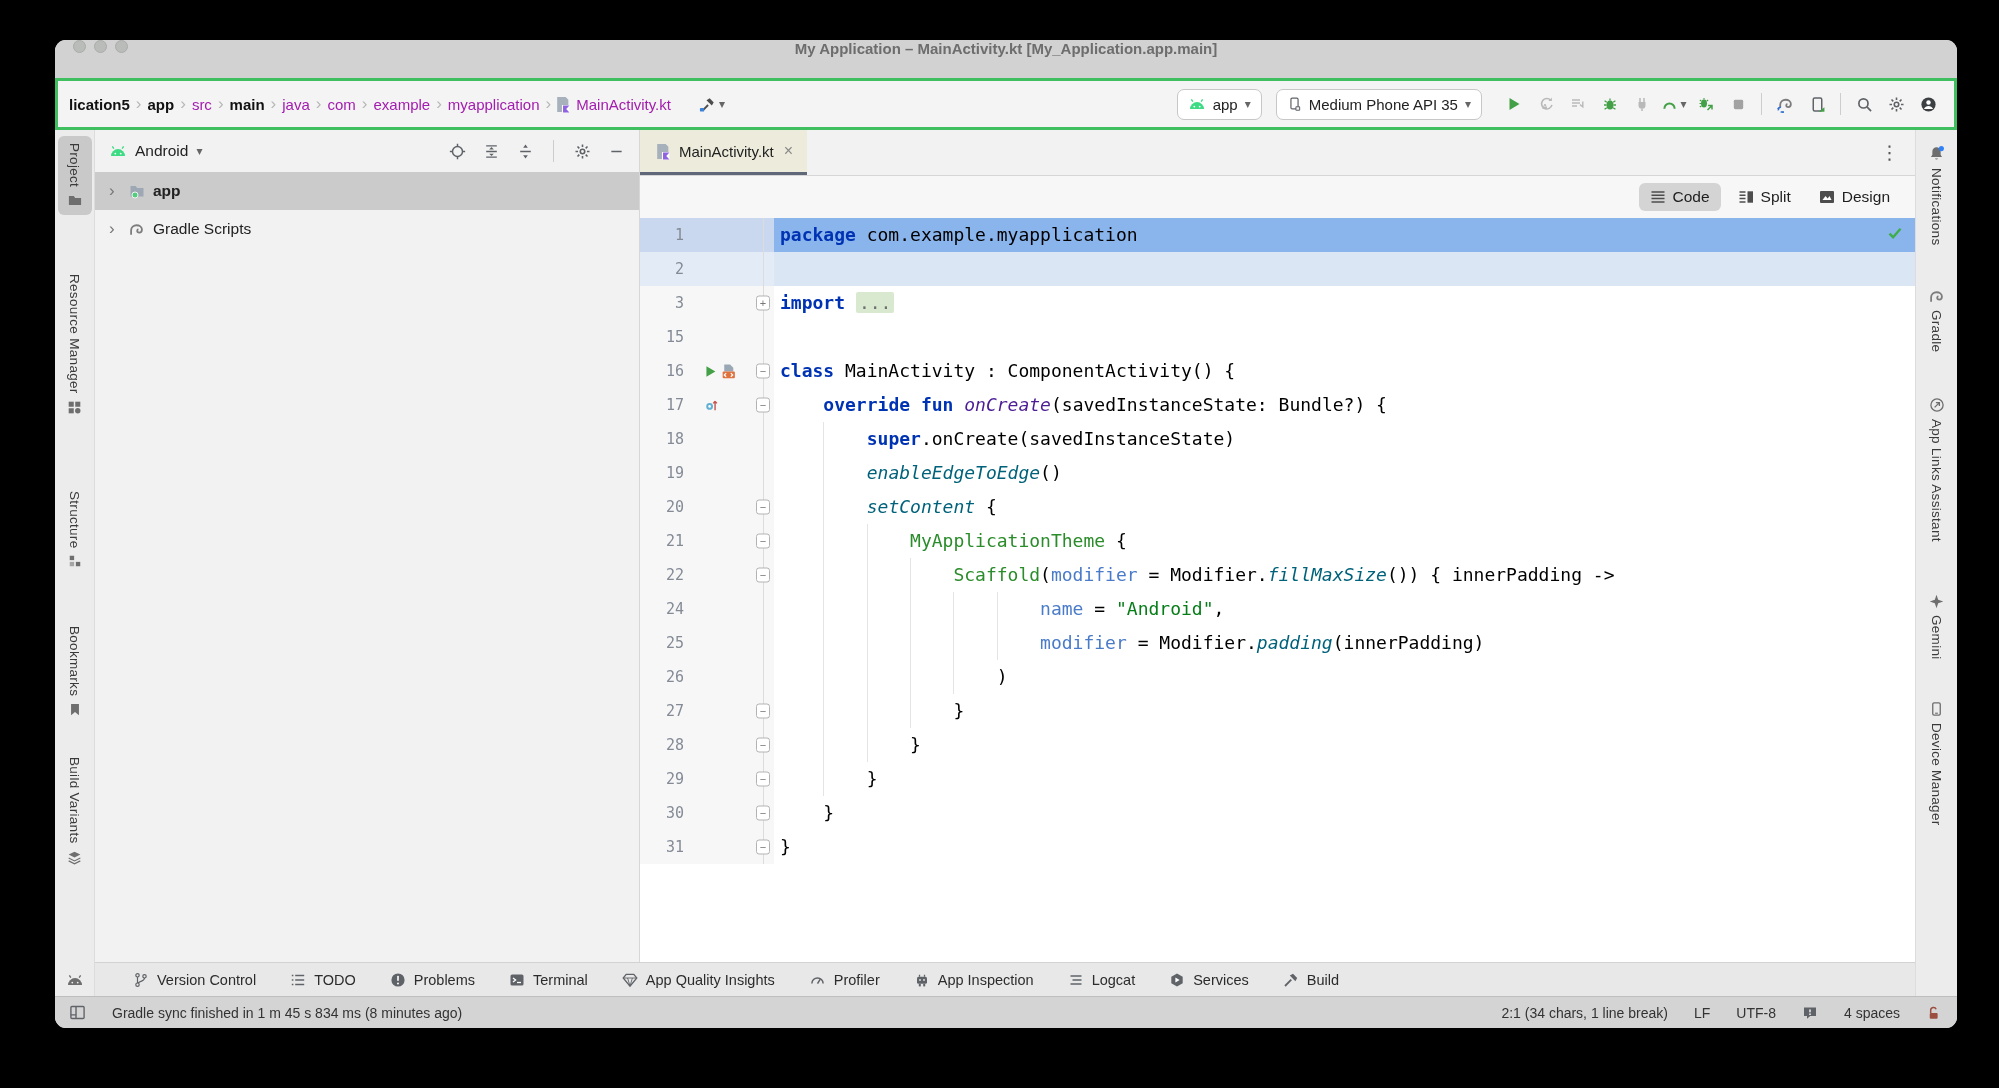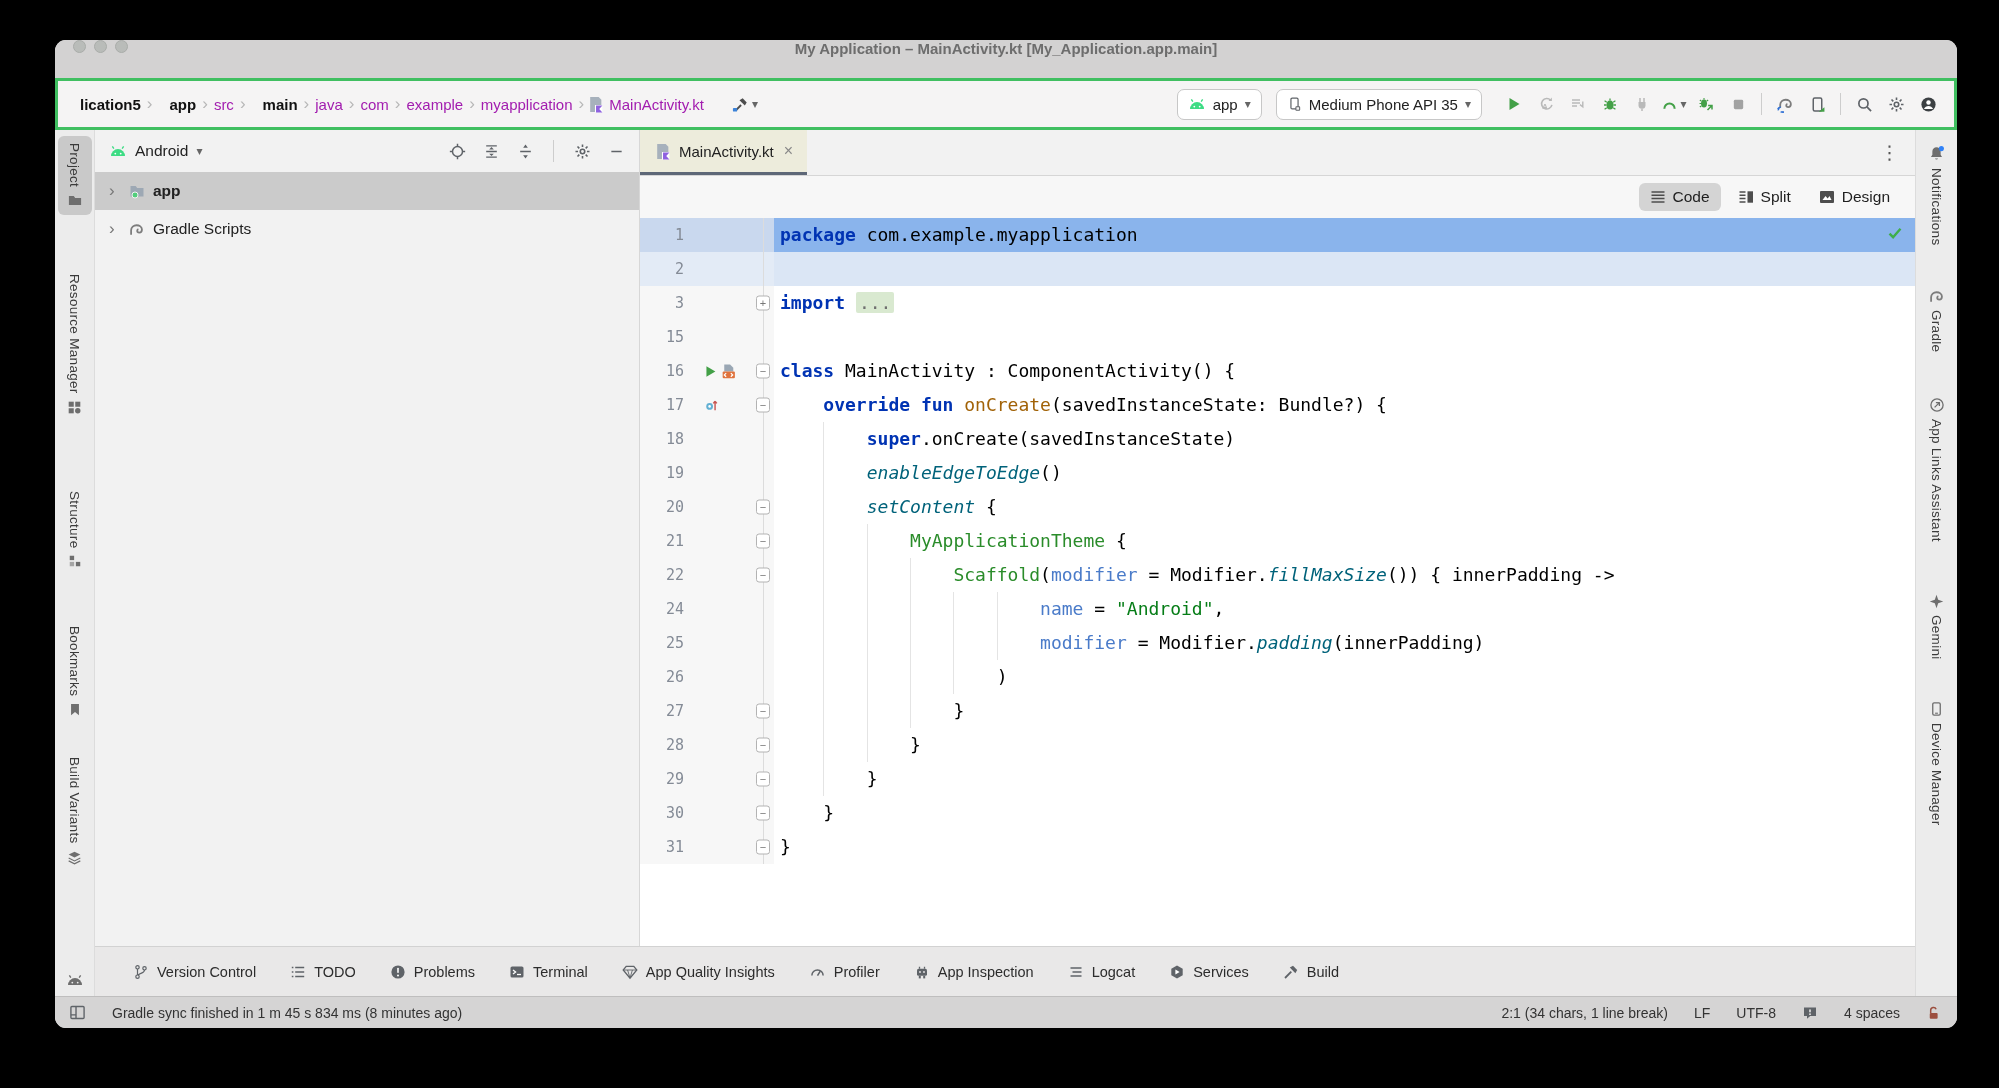--- a/index.html
+++ b/index.html
@@ -10,21 +10,21 @@
   
   .titlebar{height:38px;background:#d3d2d2;display:flex;position:relative;flex:none;}
   .lights{display:flex;gap:8px;padding-left:18px;}
   .light{width:13px;height:13px;border-radius:50%;background:#b9bcb9;border:1px solid #a9aca9;}
   .wtitle{position:absolute;left:0;right:0;text-align:center;font-size:15px;font-weight:700;color:#6d6d6d;}
 
   
   .toolbar{height:52px;background:#f5f4f4;border:3px solid #40bf61;display:flex;align-items:center;padding:0 10px 0 8px;flex:none;gap:4px;}
   .crumbs{display:flex;align-items:center;gap:2px;white-space:nowrap;}
   .crumb{font-size:15px;color:#a21caf;padding:2px 3px;}
-  .crumb.b{font-weight:700;color:#111;margin-left:11px;}
+  .crumb.b{font-weight:700;color:#111;}
   .sep{color:#b7b7b7;font-size:17px;padding:0 1px;}
   .icon{display:inline-flex;align-items:center;justify-content:center;vertical-align:middle;}
   .icon svg{display:block;}
   .tspacer{flex:1;}
   .pill{display:flex;align-items:center;gap:7px;background:#fff;border:1px solid #c7c7c7;border-radius:7px;height:31px;padding:0 10px;font-size:15px;color:#222;margin-left:10px;}
   .dd{color:#666;font-size:12px;}
   .tbtn{display:inline-flex;align-items:center;justify-content:center;min-width:30px;height:30px;margin:0 1px;border-radius:5px;gap:2px;}
   .tdiv{width:1px;height:22px;background:#cdcdcd;margin:0 7px;}
   .hammerbtn{display:inline-flex;align-items:center;gap:4px;margin:0 14px 0 20px;}
 
@@ -64,34 +64,34 @@
   .codearea{flex:1;overflow:hidden;background:#fff;font-family:"DejaVu Sans Mono",monospace;}
   .crow{display:flex;height:34px;line-height:34px;position:relative;}
   .lnum{width:58px;text-align:right;padding-right:14px;color:#848b96;font-size:15px;flex:none;background:#f7f7f7;}
   .gut{width:54px;flex:none;display:flex;align-items:center;justify-content:flex-start;gap:3px;padding-left:6px;background:#f7f7f7;}
   .foldc{width:22px;flex:none;position:relative;background:#f7f7f7;}
   .foldc::before{content:"";position:absolute;left:50%;top:0;bottom:0;width:1px;background:#dcdcdc;}
   .foldbox{position:absolute;left:50%;top:50%;transform:translate(-50%,-50%);width:14px;height:15px;background:#fff;border:1px solid #b3b3b3;border-radius:3px;font-size:11px;line-height:13px;text-align:center;color:#777;font-family:"Liberation Sans",sans-serif;}
   .codecell{flex:1;position:relative;white-space:pre;font-size:18px;color:#000;padding-left:6px;}
   .guide{position:absolute;top:0;bottom:0;width:1px;background:#e4e4e4;}
   .kw{color:#0033b3;font-weight:600;}
-  .fn{color:#a16207;}
+  .fn{color:#4c1d95;font-style:italic;}
   .it{color:#00627a;font-style:italic;}
   .cf{color:#2a8c2a;}
   .pr{color:#4a7bc9;}
   .st{color:#067d17;}
   .fd{background:#d9e9d0;color:#6f6f6f;border-radius:2px;padding:0 3px;}
   .crow.sel .lnum,.crow.sel .gut,.crow.sel .foldc{background:#c9d8ee;}
   .crow.sel .codecell{background:#8ab4ec;}
   .crow.caret .lnum,.crow.caret .gut,.crow.caret .foldc{background:#e3ebf6;}
   .crow.caret .codecell{background:#dbe6f5;}
   .linecheck{position:absolute;right:12px;top:50%;transform:translateY(-50%);}
 
   
-  .btoolbar{height:50px;background:#e9e8e8;border-top:1px solid #d2d2d2;display:flex;align-items:center;padding-left:38px;gap:34px;flex:none;}
+  .btoolbar{height:34px;background:#e9e8e8;border-top:1px solid #d2d2d2;display:flex;align-items:center;padding-left:38px;gap:34px;flex:none;}
   .bitem{display:flex;align-items:center;gap:8px;font-size:14.5px;color:#2c2c2c;white-space:nowrap;}
 
   
   .statusbar{height:32px;background:#d5d4d4;border-top:1px solid #bfbebe;display:flex;align-items:center;padding:0 16px 0 14px;font-size:14px;color:#333;flex:none;}
   .statusbar .grow{flex:1;}
   .sseg{margin-left:26px;display:flex;align-items:center;gap:6px;}
   .sync{margin-left:26px;}
 </style>
 </head>
 <body>

